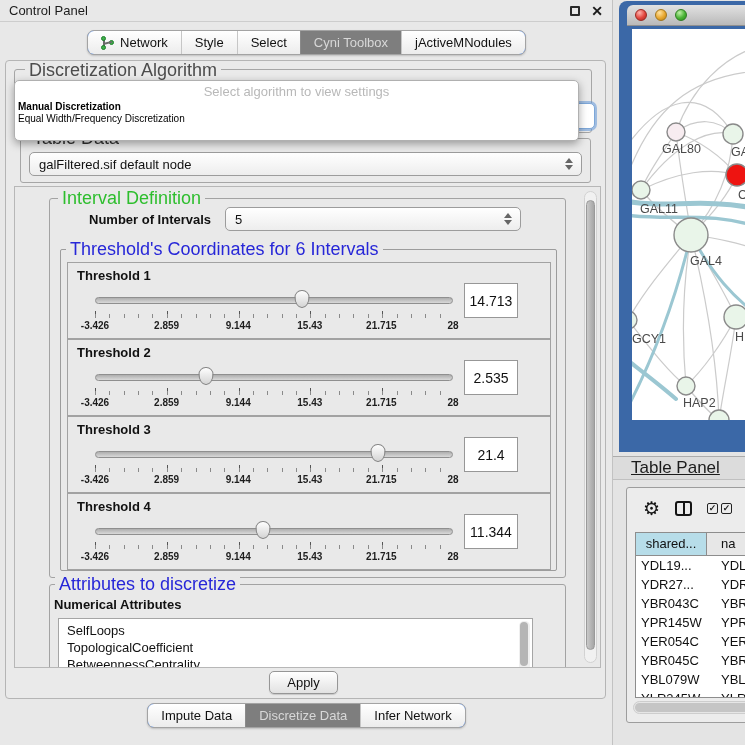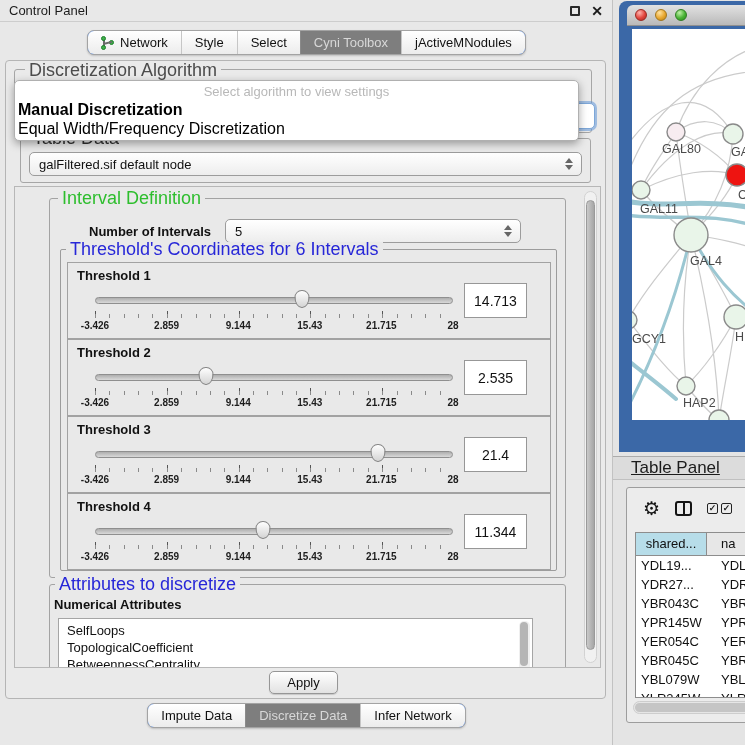--- a/index.html
+++ b/index.html
@@ -34,62 +34,62 @@
   .group-label{position:absolute;top:-8px;left:8px;background:#eaeaea;padding:0 4px;font-size:18px;line-height:15px;}
 
   .alg-group{left:8px;top:8px;width:578px;height:64px;}
   .alg-group .group-label{color:#4c4c4c;top:-7px;left:10px;}
   .alg-combo{position:absolute;left:22px;top:33px;width:558px;height:26px;border-radius:5px;background:#fff;
     border:1px solid #7da7d8;box-shadow:0 0 0 2px rgba(96,150,215,.55);}
 
   .popup{position:absolute;left:8px;top:19px;width:565px;height:61px;background:#fff;border:1px solid #b0b0b0;
     border-radius:5px;box-shadow:0 3px 9px rgba(0,0,0,.35);z-index:6;}
   .popup-hint{text-align:center;color:#b8b8b8;font-size:13px;padding-top:3px;}
-  .popup-opt{font-size:16px;color:#000;padding:1px 3px 0 3px;white-space:nowrap;}
+  .popup-opt{font-size:10px;color:#000;padding:1px 3px 0 3px;white-space:nowrap;}
   .popup-opt.bold{font-weight:bold;padding-top:2px;}
 
   .tabledata-group{left:14px;top:77px;width:571px;height:45px;}
   .tabledata-group .group-label{color:#303030;}
   .combo{background:linear-gradient(#ffffff,#ededed);border:1px solid #9c9c9c;border-radius:5px;
     display:flex;align-items:center;font-size:13px;color:#111;padding:0 22px 0 9px;position:relative;}
   .combo .spin{position:absolute;right:8px;top:50%;transform:translateY(-50%);display:flex;flex-direction:column;gap:2px;}
   .combo .spin i{width:0;height:0;border-left:4px solid transparent;border-right:4px solid transparent;display:block;}
   .combo .spin i.up{border-bottom:5px solid #666;}
   .combo .spin i.down{border-top:5px solid #666;}
   .tabledata-combo{position:absolute;left:8px;top:13px;width:553px;height:24px;}
 
   .scrollregion{position:absolute;left:8px;top:125px;width:587px;height:482px;border:1px solid #b7b7b7;background:#e9e9e9;overflow:hidden;}
   .vscrollbar{position:absolute;right:3px;top:4px;width:13px;height:472px;background:#f1f1f1;border:1px solid #d2d2d2;border-radius:7px;}
   .vscrollbar .vthumb{position:absolute;left:1px;top:8px;width:9px;height:450px;border-radius:5px;
     background:linear-gradient(to right,#c9c9c9,#a6a6a6);border:1px solid #9a9a9a;}
 
   .interval-group{left:34px;top:11px;width:517px;height:380px;border-color:#a3a3a3;}
   .interval-group>.group-label{color:#2ebe2e;background:#e9e9e9;}
-  .num-row{position:absolute;left:39px;top:20px;display:flex;align-items:center;}
+  .num-row{position:absolute;left:39px;top:8px;display:flex;align-items:center;}
   .num-label{font-size:13px;font-weight:bold;color:#111;margin-right:14px;}
   .num-combo{width:296px;height:24px;}
 
   .thresholds-group{position:absolute;left:10px;top:50px;width:497px;height:322px;border:1px solid #9c9c9c;border-radius:2px;}
   .thresholds-group>.group-label{color:#2727d8;background:#e9e9e9;left:5px;}
 
   .t-panel{position:absolute;left:6px;width:484px;height:77px;border:1px solid #a2a2a2;background:#e9e9e9;}
   .t-label{position:absolute;left:9px;top:5px;font-size:13px;font-weight:bold;color:#111;}
   .slider{position:absolute;left:27px;top:26px;width:358px;height:44px;}
   .track{position:absolute;left:0;right:0;top:8px;height:7px;border-radius:4px;border:1px solid #8f8f8f;
     background:linear-gradient(#aeaeae,#d9d9d9);}
   .thumb{position:absolute;top:1px;width:15px;height:18px;transform:translateX(-50%);
     background:linear-gradient(#fefefe,#d4d4d4);border:1px solid #868686;
     border-radius:50% 50% 50% 50% / 42% 42% 62% 62%;z-index:2;}
   .ticks-minor{position:absolute;left:0;top:25px;width:calc(100% + 1px);height:4px;
     background:repeating-linear-gradient(to right,#8a8a8a 0 1px,transparent 1px 4%);}
   .ticks-major{position:absolute;left:0;top:22px;width:calc(100% + 1px);height:7px;
     background:repeating-linear-gradient(to right,#555 0 1px,transparent 1px 20%);}
   .tick-labels{position:absolute;left:0;right:0;top:31px;height:12px;}
   .tick-labels span{position:absolute;transform:translateX(-50%);font-size:10px;font-weight:bold;color:#1d1d1d;white-space:nowrap;}
-  .value-box{position:absolute;left:396px;top:20px;width:63px;height:35px;background:#fff;border:1px solid #979797;
+  .value-box{position:absolute;left:396px;top:20px;width:54px;height:35px;background:#fff;border:1px solid #979797;
     display:flex;align-items:center;justify-content:center;font-size:14px;color:#111;}
 
   .attr-group{left:34px;top:397px;width:517px;height:120px;border-color:#a3a3a3;}
   .attr-group>.group-label{color:#2727d8;background:#e9e9e9;left:5px;}
   .attr-header{position:absolute;left:4px;top:12px;font-size:13px;font-weight:bold;color:#111;}
   .attr-list{position:absolute;left:8px;top:33px;width:475px;height:80px;background:#fff;border:1px solid #a5a5a5;overflow:hidden;}
   .attr-item{font-size:13px;color:#111;padding-left:8px;line-height:17px;}
   .attr-item:first-child{padding-top:3px;}
   .list-scrollbar{position:absolute;right:2px;top:2px;width:11px;height:58px;background:#efefef;border-radius:5px;}
   .list-scrollbar .vthumb2{position:absolute;left:1px;top:1px;width:8px;height:44px;background:#b5b5b5;border-radius:4px;}

